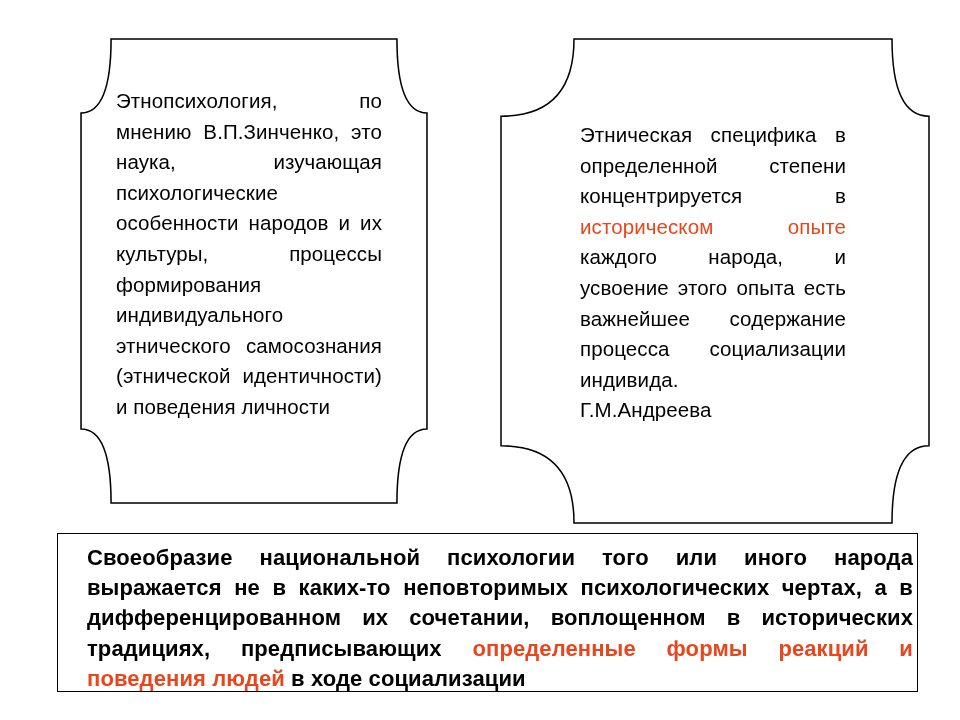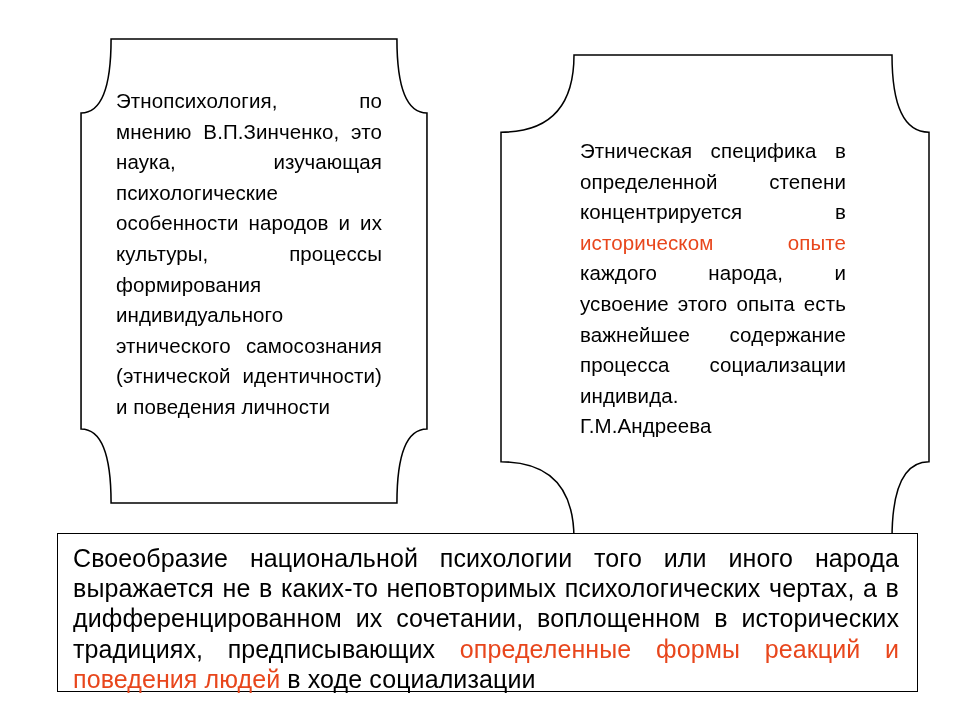--- a/index.html
+++ b/index.html
@@ -52,21 +52,20 @@
     left: 36px;
     top: 48px;
     width: 266px;
   }
 
   #box-right {
     left: 500px;
     top: 38px;
     width: 430px;
     height: 486px;
-    margin-top: 16px;
   }
   #box-right .snip-text {
     left: 80px;
     top: 82px;
     width: 266px;
   }
 
   .attribution {
     display: block;
     text-align: left;
@@ -79,29 +78,30 @@
     left: 57px;
     top: 533px;
     width: 861px;
     height: 159px;
     border: 1.4px solid #000000;
     box-sizing: border-box;
     background: #ffffff;
   }
   #box-bottom .bottom-text {
     position: absolute;
-    left: 15px;
+    left: 29px;
     top: 9px;
     width: 826px;
-    font-size: 25px;
+    font-size: 22px;
     line-height: 30.2px;
     text-align: justify;
     text-align-last: left;
     color: #000000;
     letter-spacing: 0.1px;
+    font-weight: bold;
   }
 
   .hl {
     color: #E8461C;
   }
 </style>
 </head>
 <body>
 
 <div id="slide">

